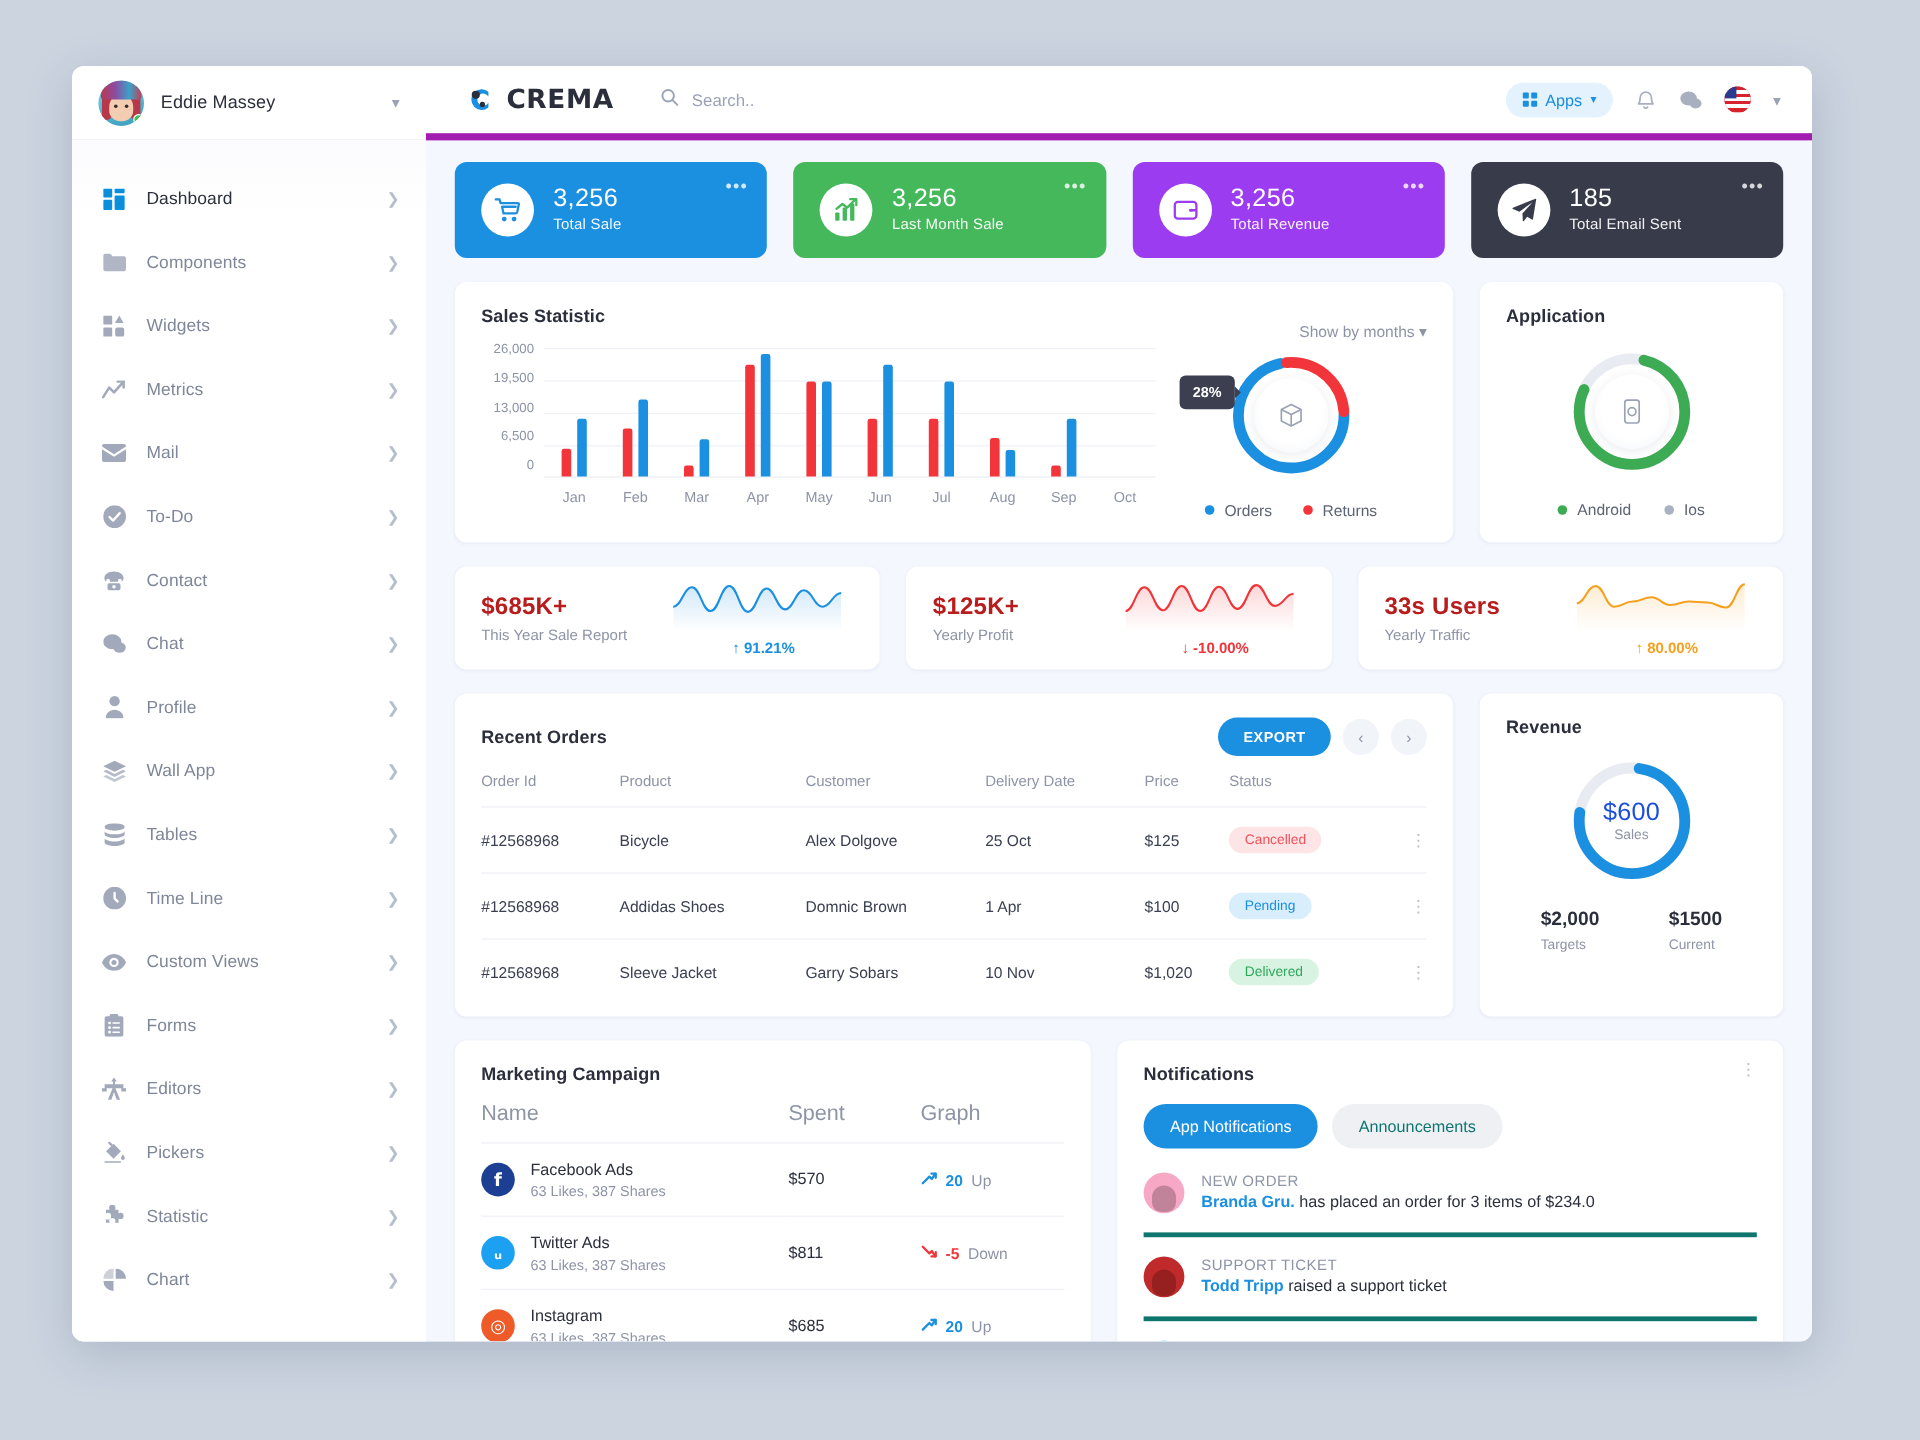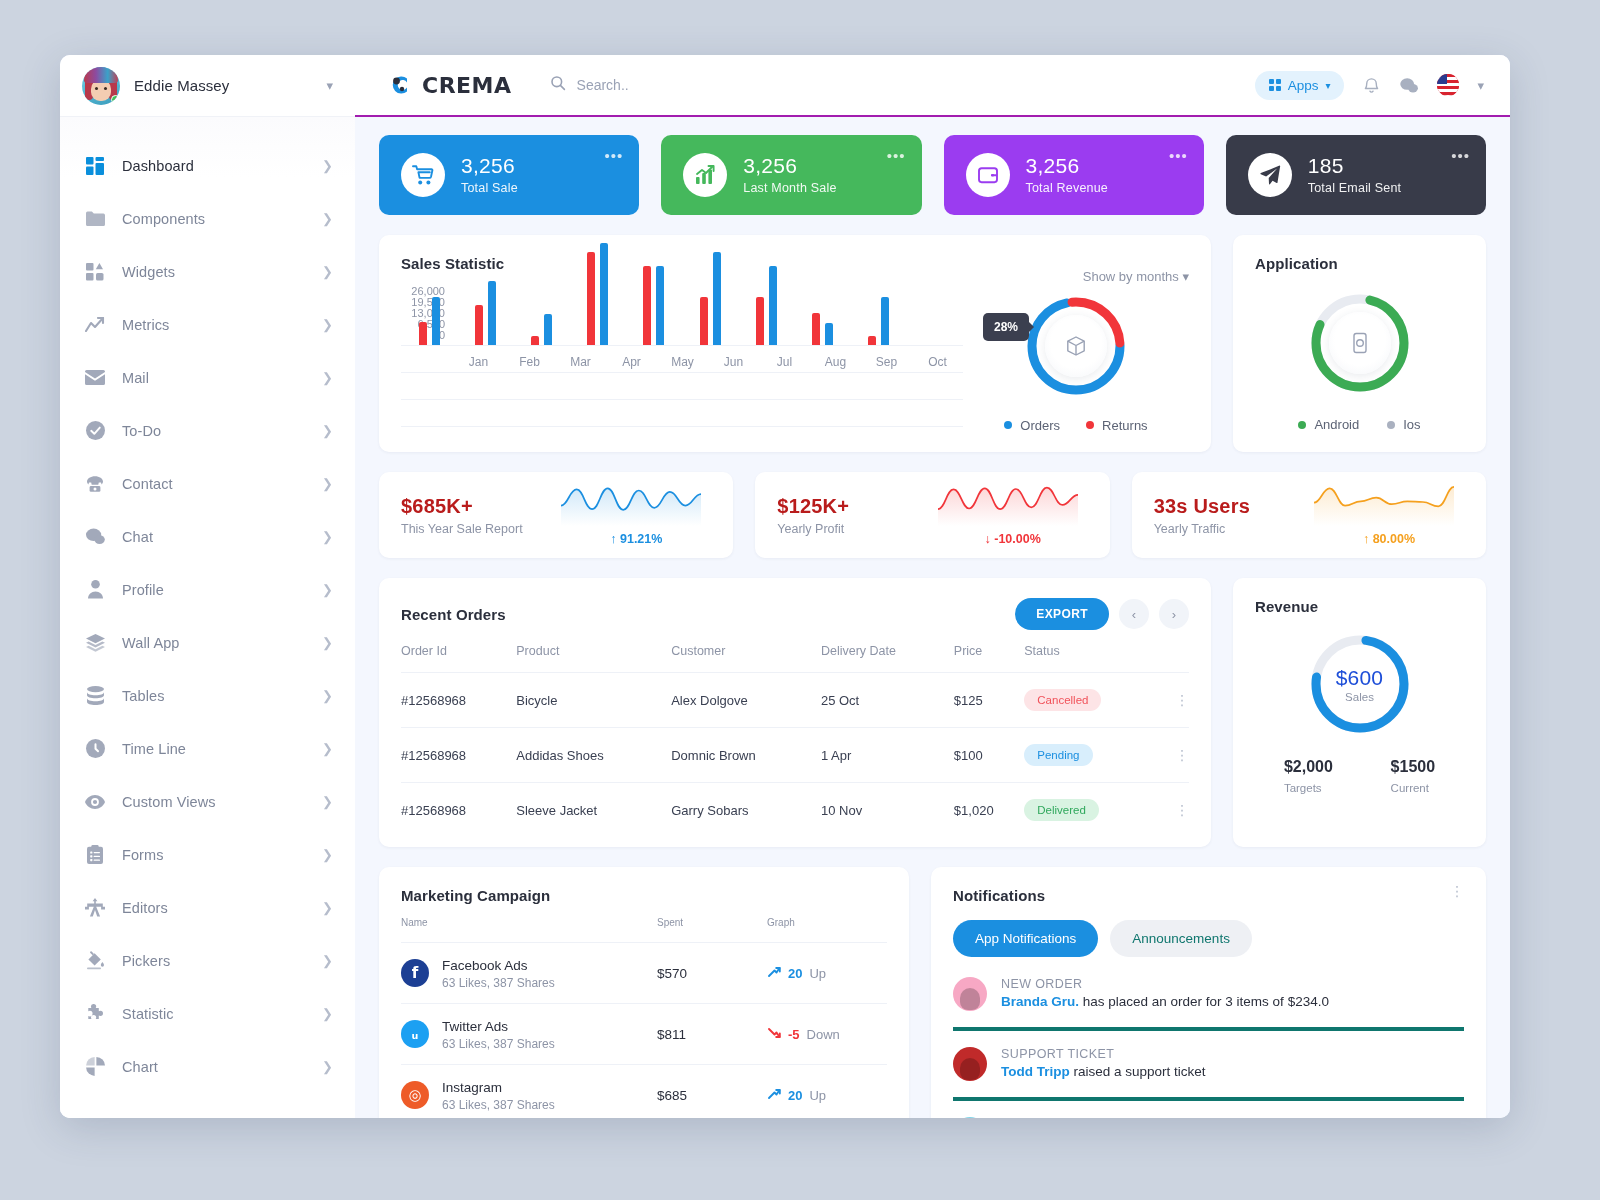--- a/index.html
+++ b/index.html
@@ -97,21 +97,21 @@
     display: flex; flex-direction: column;
     background: #f4f7fe;
     overflow: hidden;
   }
   .topbar {
     height: 62px; flex: 0 0 62px;
     background: #fff;
     display: flex; align-items: center;
     padding: 0 26px 0 32px;
     gap: 0;
-    border-bottom: 2px solid #a21caf;
+    border-bottom: 6px solid #a21caf;
   }
   .brand { display: flex; align-items: center; gap: 9px; }
   .brand-mark {
     width: 26px; height: 26px; position: relative;
   }
   .brand-text {
     font-size: 22px; font-weight: 800; color: #2b2f3c;
     letter-spacing: .5px; font-family: "DejaVu Sans", sans-serif;
   }
   .search-wrap {
@@ -180,21 +180,21 @@
   .card-title { font-size: 15px; font-weight: 700; color: #2b2f3c; letter-spacing: .1px; }
 
   .row2 { display: flex; gap: 22px; margin-top: 20px; }
   .sales-card { flex: 1; padding: 20px 22px 16px 22px; display: flex; }
   .app-card { width: 253px; flex: 0 0 253px; padding: 20px 22px; }
 
   .sales-left { flex: 1; min-width: 0; }
   .sales-head { display:flex; align-items:flex-start; justify-content:space-between; }
   .showby { font-size: 13px; color: #8d94a6; cursor: pointer; white-space: nowrap; }
 
-  .chart-area { display: flex; margin-top: 18px; flex-direction: column; }
+  .chart-area { display: flex; margin-top: 18px; }
   .y-axis {
     width: 52px; flex: 0 0 52px; height: 108px;
     display: flex; flex-direction: column; justify-content: space-between;
     text-align: right; padding-right: 8px;
   }
   .y-tick { font-size: 11px; color: #8d94a6; line-height: 1; transform: translateY(-4px); }
   .plot {
     flex: 1; height: 108px; position: relative;
     border-bottom: 1px solid #e9edf4;
   }
@@ -312,21 +312,21 @@
   .rev-foot { display:flex; justify-content:space-around; margin-top: 22px; }
   .rev-num { font-size: 16px; font-weight: 700; color:#2b2f3c; text-align:center; }
   .rev-cap { font-size: 11.5px; color:#8d94a6; text-align:left; margin-top:6px; }
 
   
   .row5 { display:flex; gap: 22px; margin-top: 20px; }
   .mk-card { flex: 0 0 530px; padding: 20px 22px 0 22px; overflow:hidden; }
   .nt-card { flex: 1; padding: 20px 22px 0 22px; overflow:hidden; position:relative; }
   table.mk { width:100%; border-collapse: collapse; margin-top: 12px; }
   table.mk th {
-    font-size: 10px; color:#8d94a6; font-weight:400; text-align:left;
+    font-size: 18px; color:#8d94a6; font-weight:400; text-align:left;
     padding: 0 0 14px 0;
   }
   table.mk td { padding: 13px 0; border-top: 1px solid #eef1f7; }
   .mk-name { display:flex; align-items:center; gap: 13px; }
   .soc {
     width: 28px; height: 28px; border-radius: 50%; flex:0 0 28px;
     display:flex; align-items:center; justify-content:center;
     color:#fff; font-size: 15px; font-weight: 700;
     font-family:"DejaVu Sans", sans-serif;
   }

